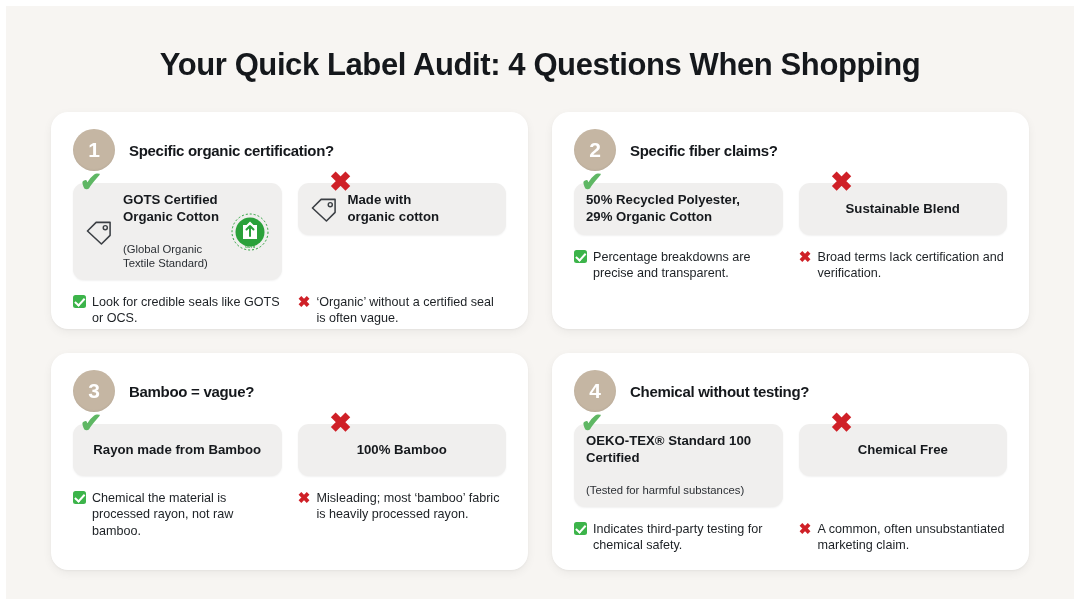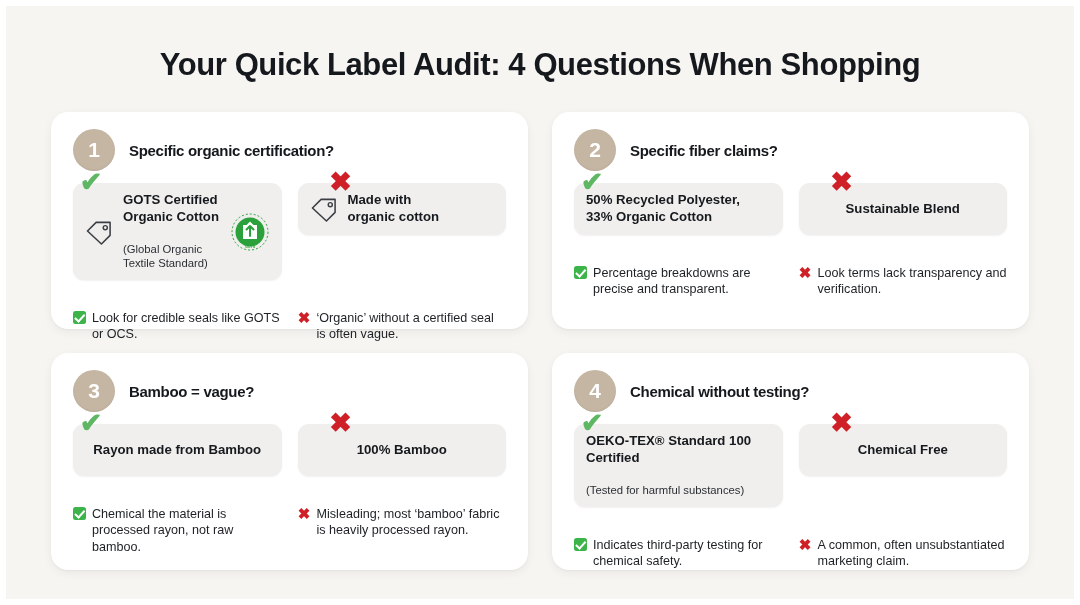--- a/index.html
+++ b/index.html
@@ -145,21 +145,21 @@
   }
 
   
   .tag-icon { flex: 0 0 auto; width: 29px; height: 26px; }
   
   .seal { flex: 0 0 auto; width: 40px; height: 40px; margin-left: auto; }
 
   .notes {
     display: flex;
     gap: 16px;
-    margin-top: 30px;
+    margin-top: 14px;
   }
   .note {
     flex: 1 1 0;
     display: flex;
     gap: 6px;
     align-items: flex-start;
     font-size: 12.6px;
     color: #1d2125;
     line-height: 1.30;
   }
@@ -262,41 +262,41 @@
       <div class="card-head">
         <div class="badge">2</div>
         <div class="card-title">Specific fiber claims?</div>
       </div>
       <div class="chips">
         <div class="chip-wrap">
           <div class="mark good">✔</div>
           <div class="chip">
             <div class="chip-texts">
               <div class="chip-line1">50% Recycled Polyester,</div>
-              <div class="chip-line1">33% Organic Cotton</div>
+              <div class="chip-line1">29% Organic Cotton</div>
             </div>
           </div>
         </div>
         <div class="chip-wrap">
           <div class="mark bad">✖</div>
           <div class="chip center">
             <div class="chip-texts">
               <div class="chip-line1">Sustainable Blend</div>
             </div>
           </div>
         </div>
       </div>
       <div class="notes">
         <div class="note">
           <span class="note-icon check"></span>
           <span>Percentage breakdowns are precise and transparent.</span>
         </div>
         <div class="note">
           <span class="note-icon cross">✖</span>
-          <span>Look terms lack transparency and verification.</span>
+          <span>Broad terms lack certification and verification.</span>
         </div>
       </div>
     </div>
 
     <div class="card">
       <div class="card-head">
         <div class="badge">3</div>
         <div class="card-title">Bamboo = vague?</div>
       </div>
       <div class="chips">

